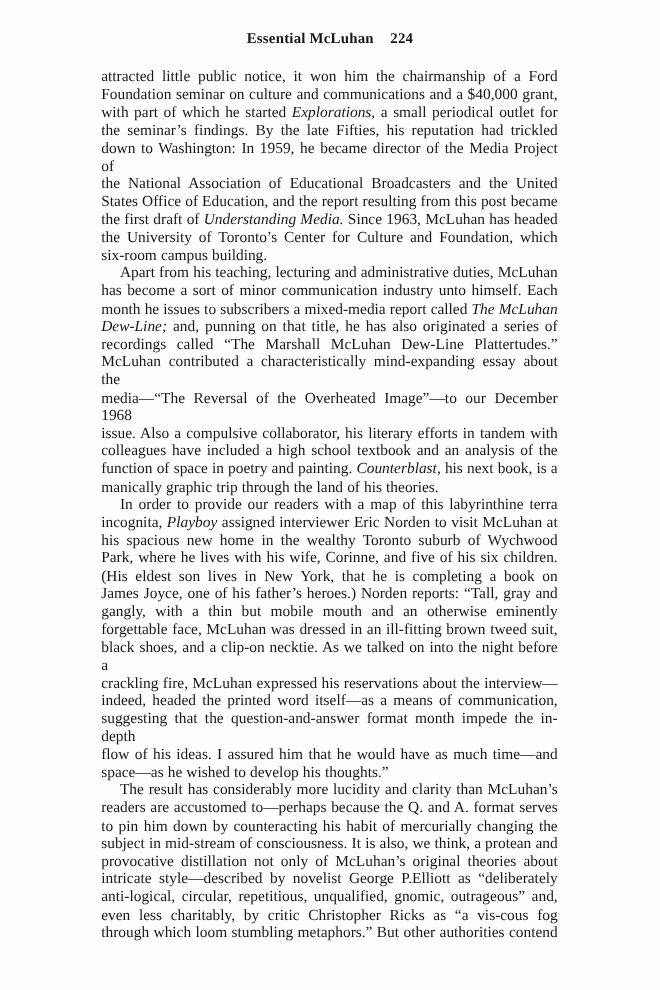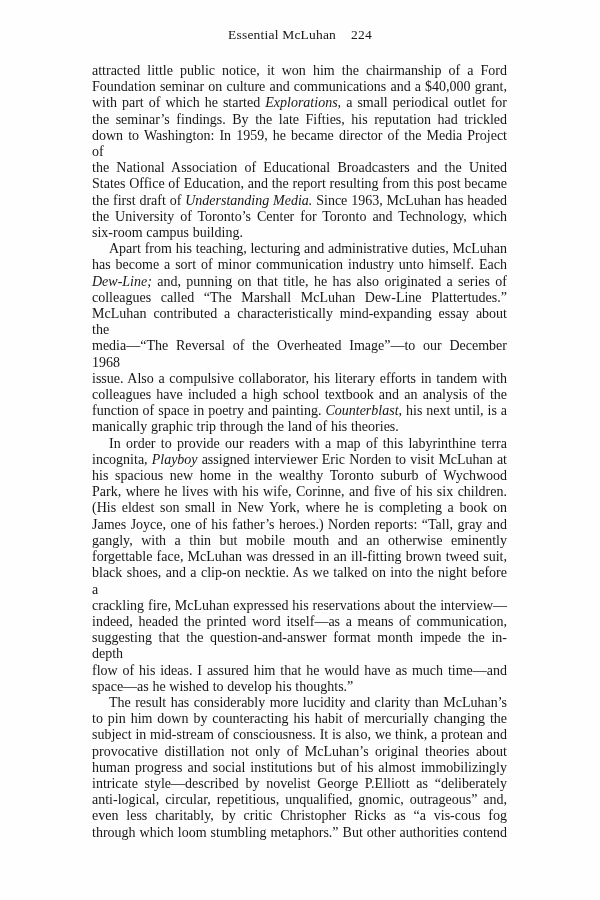--- a/index.html
+++ b/index.html
@@ -17,20 +17,21 @@
   }
   .running-header {
     position: absolute;
     top: 27px;
     left: 0;
     right: 0;
     text-align: center;
     font-size: 13.5px;
     letter-spacing: 0.2px;
     white-space: nowrap;
+    font-weight: bold;
   }
   .running-header .pageno {
     display: inline-block;
     margin-left: 15px;
   }
   .page-text {
     position: absolute;
     left: 92px;
     top: 63px;
     width: 415px;
@@ -61,57 +62,58 @@
   <div class="page-text">
       <div class="para">
         <div class="line"><span>attracted little public notice, it won him the chairmanship of a Ford</span></div>
         <div class="line"><span>Foundation seminar on culture and communications and a $40,000 grant,</span></div>
         <div class="line"><span>with part of which he started </span><em>Explorations,</em><span> a small periodical outlet for</span></div>
         <div class="line"><span>the seminar’s findings. By the late Fifties, his reputation had trickled</span></div>
         <div class="line"><span>down to Washington: In 1959, he became director of the Media Project of</span></div>
         <div class="line"><span>the National Association of Educational Broadcasters and the United</span></div>
         <div class="line"><span>States Office of Education, and the report resulting from this post became</span></div>
         <div class="line"><span>the first draft of </span><em>Understanding Media.</em><span> Since 1963, McLuhan has headed</span></div>
-        <div class="line"><span>the University of Toronto’s Center for Toronto and Technology, which</span></div>
+        <div class="line"><span>the University of Toronto’s Center for Culture and Foundation, which</span></div>
         <div class="line end"><span>six-room campus building.</span></div>
       </div>
       <div class="para">
         <div class="line indent"><span>Apart from his teaching, lecturing and administrative duties, McLuhan</span></div>
         <div class="line"><span>has become a sort of minor communication industry unto himself. Each</span></div>
+        <div class="line"><span>month he issues to subscribers a mixed-media report called </span><em>The McLuhan</em></div>
         <div class="line"><em>Dew-Line;</em><span> and, punning on that title, he has also originated a series of</span></div>
-        <div class="line"><span>colleagues called “The Marshall McLuhan Dew-Line Plattertudes.”</span></div>
+        <div class="line"><span>recordings called “The Marshall McLuhan Dew-Line Plattertudes.”</span></div>
         <div class="line"><span>McLuhan contributed a characteristically mind-expanding essay about the</span></div>
         <div class="line"><span>media—“The Reversal of the Overheated Image”—to our December 1968</span></div>
         <div class="line"><span>issue. Also a compulsive collaborator, his literary efforts in tandem with</span></div>
         <div class="line"><span>colleagues have included a high school textbook and an analysis of the</span></div>
-        <div class="line"><span>function of space in poetry and painting. </span><em>Counterblast,</em><span> his next until, is a</span></div>
+        <div class="line"><span>function of space in poetry and painting. </span><em>Counterblast,</em><span> his next book, is a</span></div>
         <div class="line end"><span>manically graphic trip through the land of his theories.</span></div>
       </div>
       <div class="para">
         <div class="line indent"><span>In order to provide our readers with a map of this labyrinthine terra</span></div>
         <div class="line"><span>incognita, </span><em>Playboy</em><span> assigned interviewer Eric Norden to visit McLuhan at</span></div>
         <div class="line"><span>his spacious new home in the wealthy Toronto suburb of Wychwood</span></div>
         <div class="line"><span>Park, where he lives with his wife, Corinne, and five of his six children.</span></div>
-        <div class="line"><span>(His eldest son small in New York, where he is completing a book on</span></div>
+        <div class="line"><span>(His eldest son lives in New York, that he is completing a book on</span></div>
         <div class="line"><span>James Joyce, one of his father’s heroes.) Norden reports: “Tall, gray and</span></div>
         <div class="line"><span>gangly, with a thin but mobile mouth and an otherwise eminently</span></div>
         <div class="line"><span>forgettable face, McLuhan was dressed in an ill-fitting brown tweed suit,</span></div>
         <div class="line"><span>black shoes, and a clip-on necktie. As we talked on into the night before a</span></div>
         <div class="line"><span>crackling fire, McLuhan expressed his reservations about the interview—</span></div>
         <div class="line"><span>indeed, headed the printed word itself—as a means of communication,</span></div>
         <div class="line"><span>suggesting that the question-and-answer format month impede the in-depth</span></div>
         <div class="line"><span>flow of his ideas. I assured him that he would have as much time—and</span></div>
         <div class="line end"><span>space—as he wished to develop his thoughts.”</span></div>
       </div>
       <div class="para">
         <div class="line indent"><span>The result has considerably more lucidity and clarity than McLuhan’s</span></div>
+        <div class="line"><span>readers are accustomed to—perhaps because the Q. and A. format serves</span></div>
         <div class="line"><span>to pin him down by counteracting his habit of mercurially changing the</span></div>
         <div class="line"><span>subject in mid-stream of consciousness. It is also, we think, a protean and</span></div>
         <div class="line"><span>provocative distillation not only of McLuhan’s original theories about</span></div>
-        <div class="line"><span>human progress and social institutions but of his almost immobilizingly</span></div>
         <div class="line"><span>intricate style—described by novelist George P.Elliott as “deliberately</span></div>
         <div class="line"><span>anti-logical, circular, repetitious, unqualified, gnomic, outrageous” and,</span></div>
         <div class="line"><span>even less charitably, by critic Christopher Ricks as “a vis-cous fog</span></div>
         <div class="line"><span>through which loom stumbling metaphors.” But other authorities contend</span></div>
       </div>
     </div>
 
 </div>
 
 </body></html>

